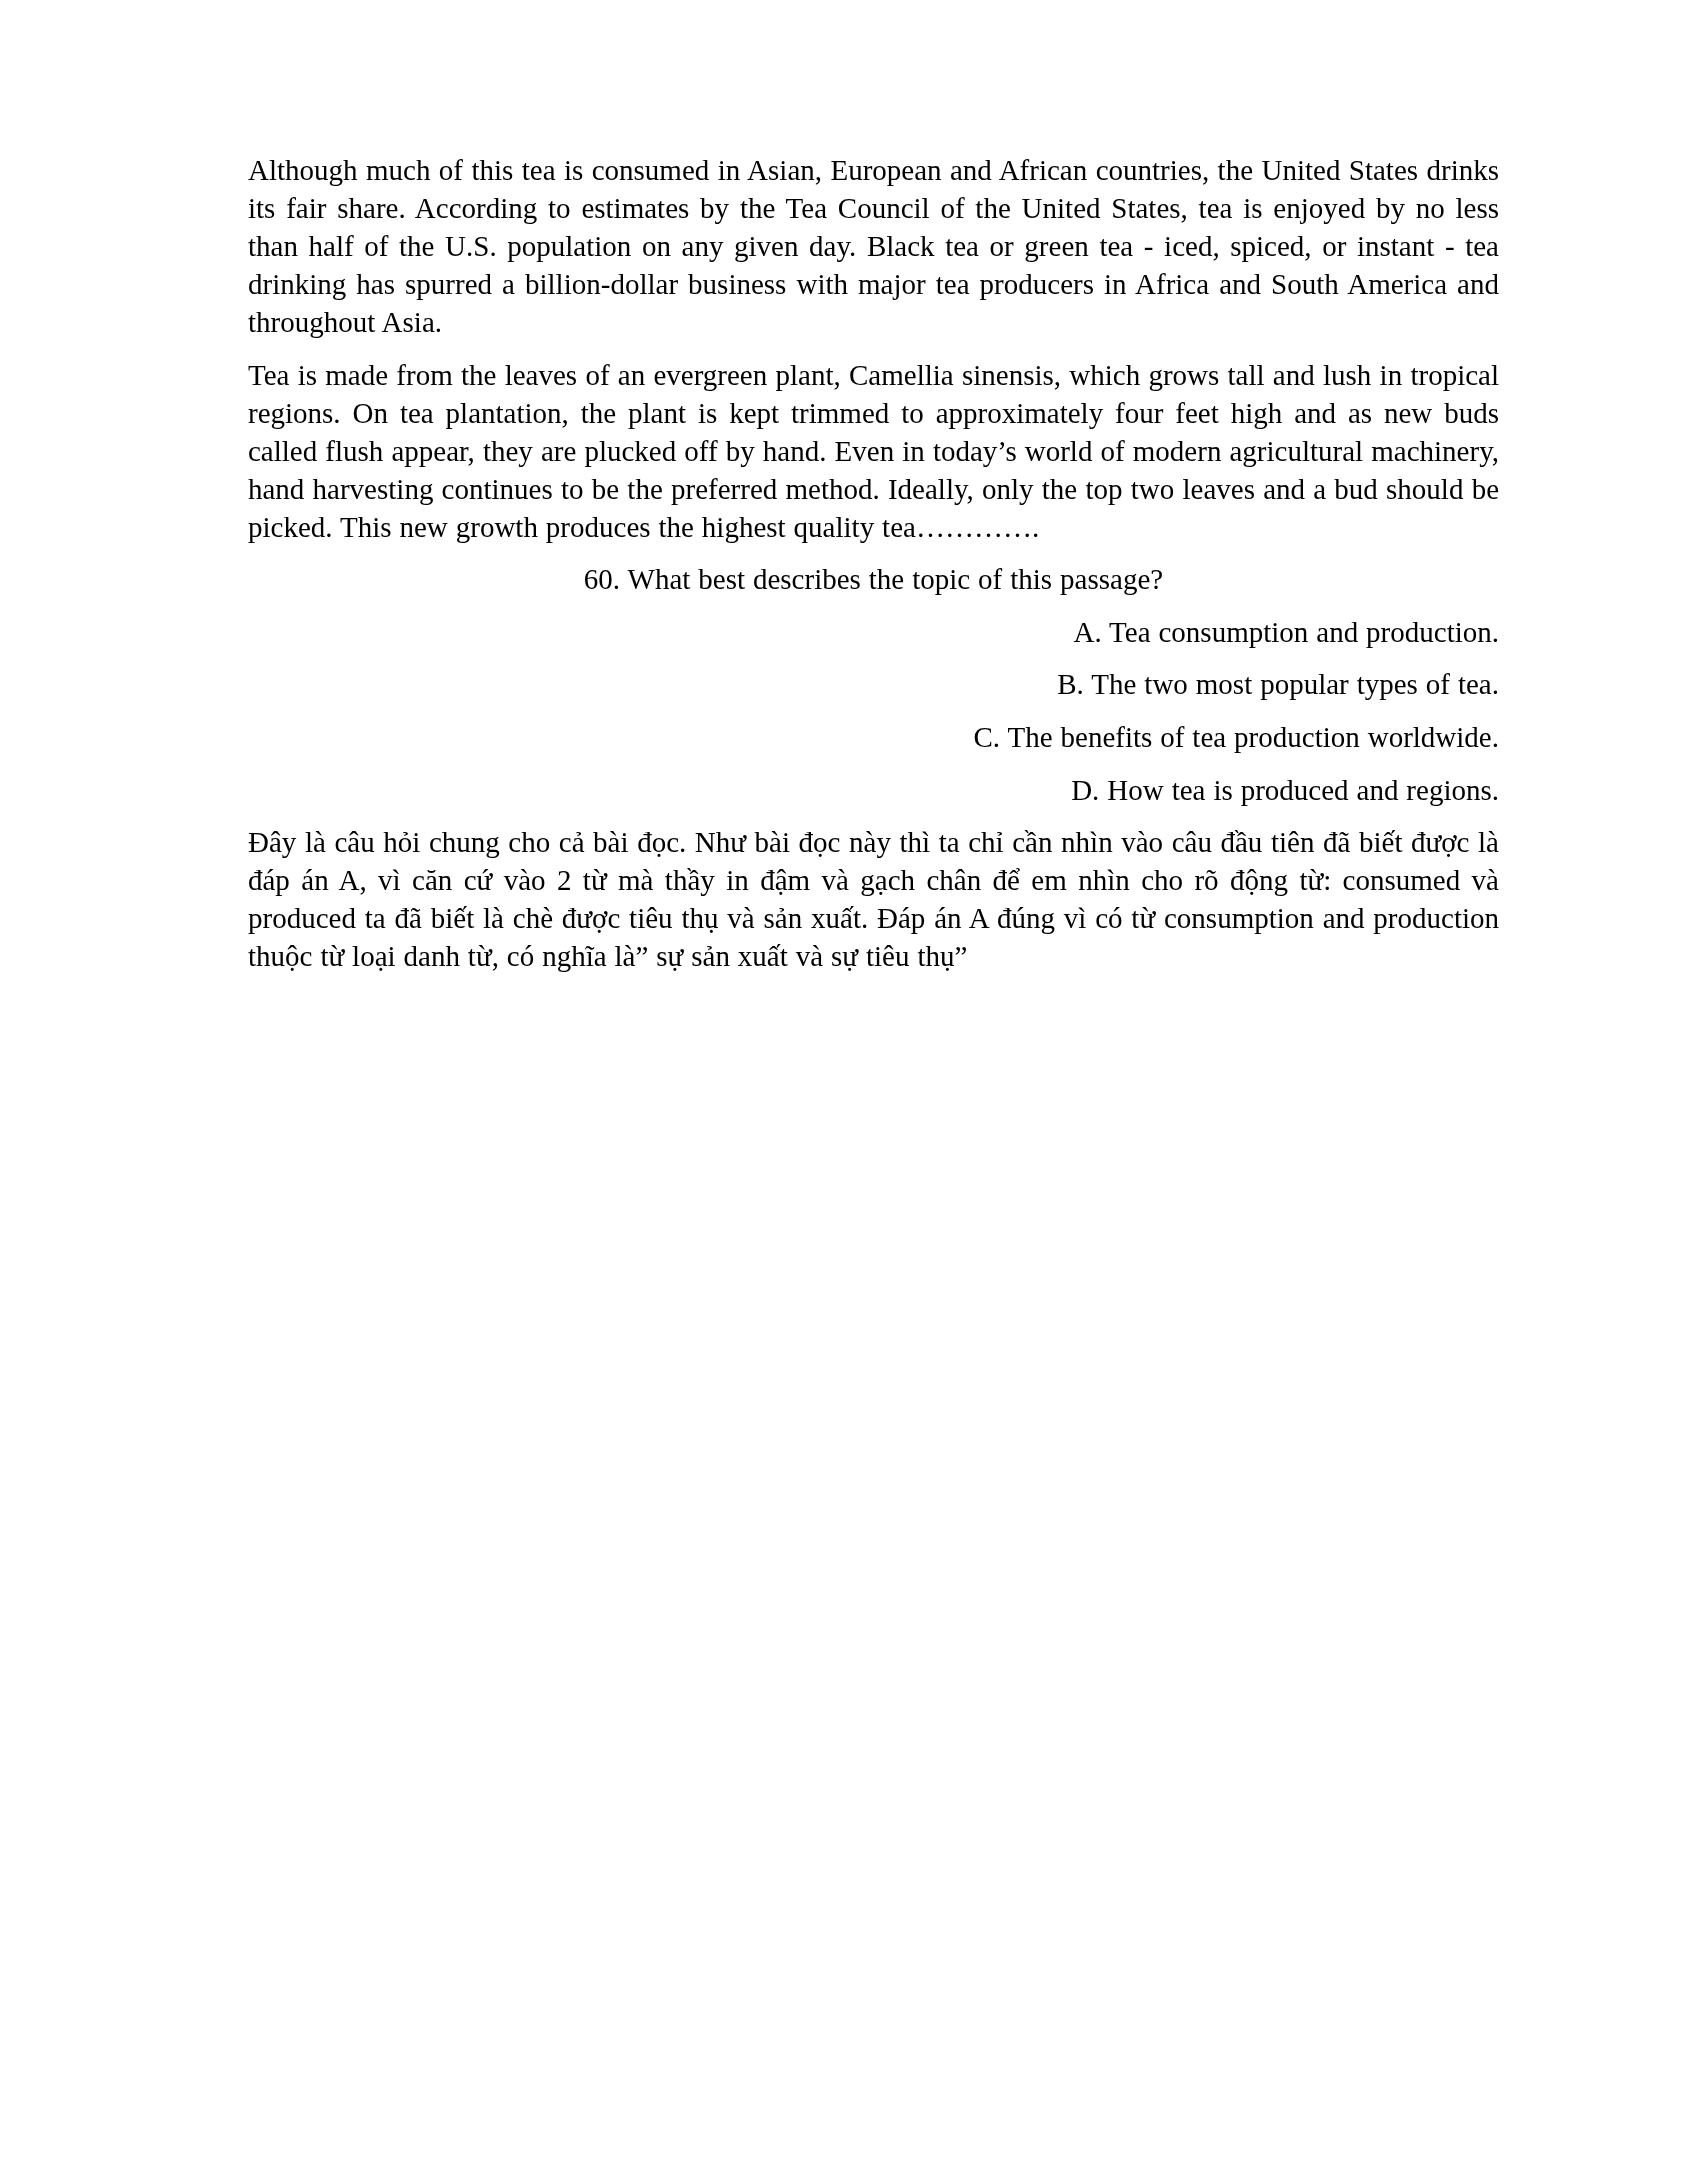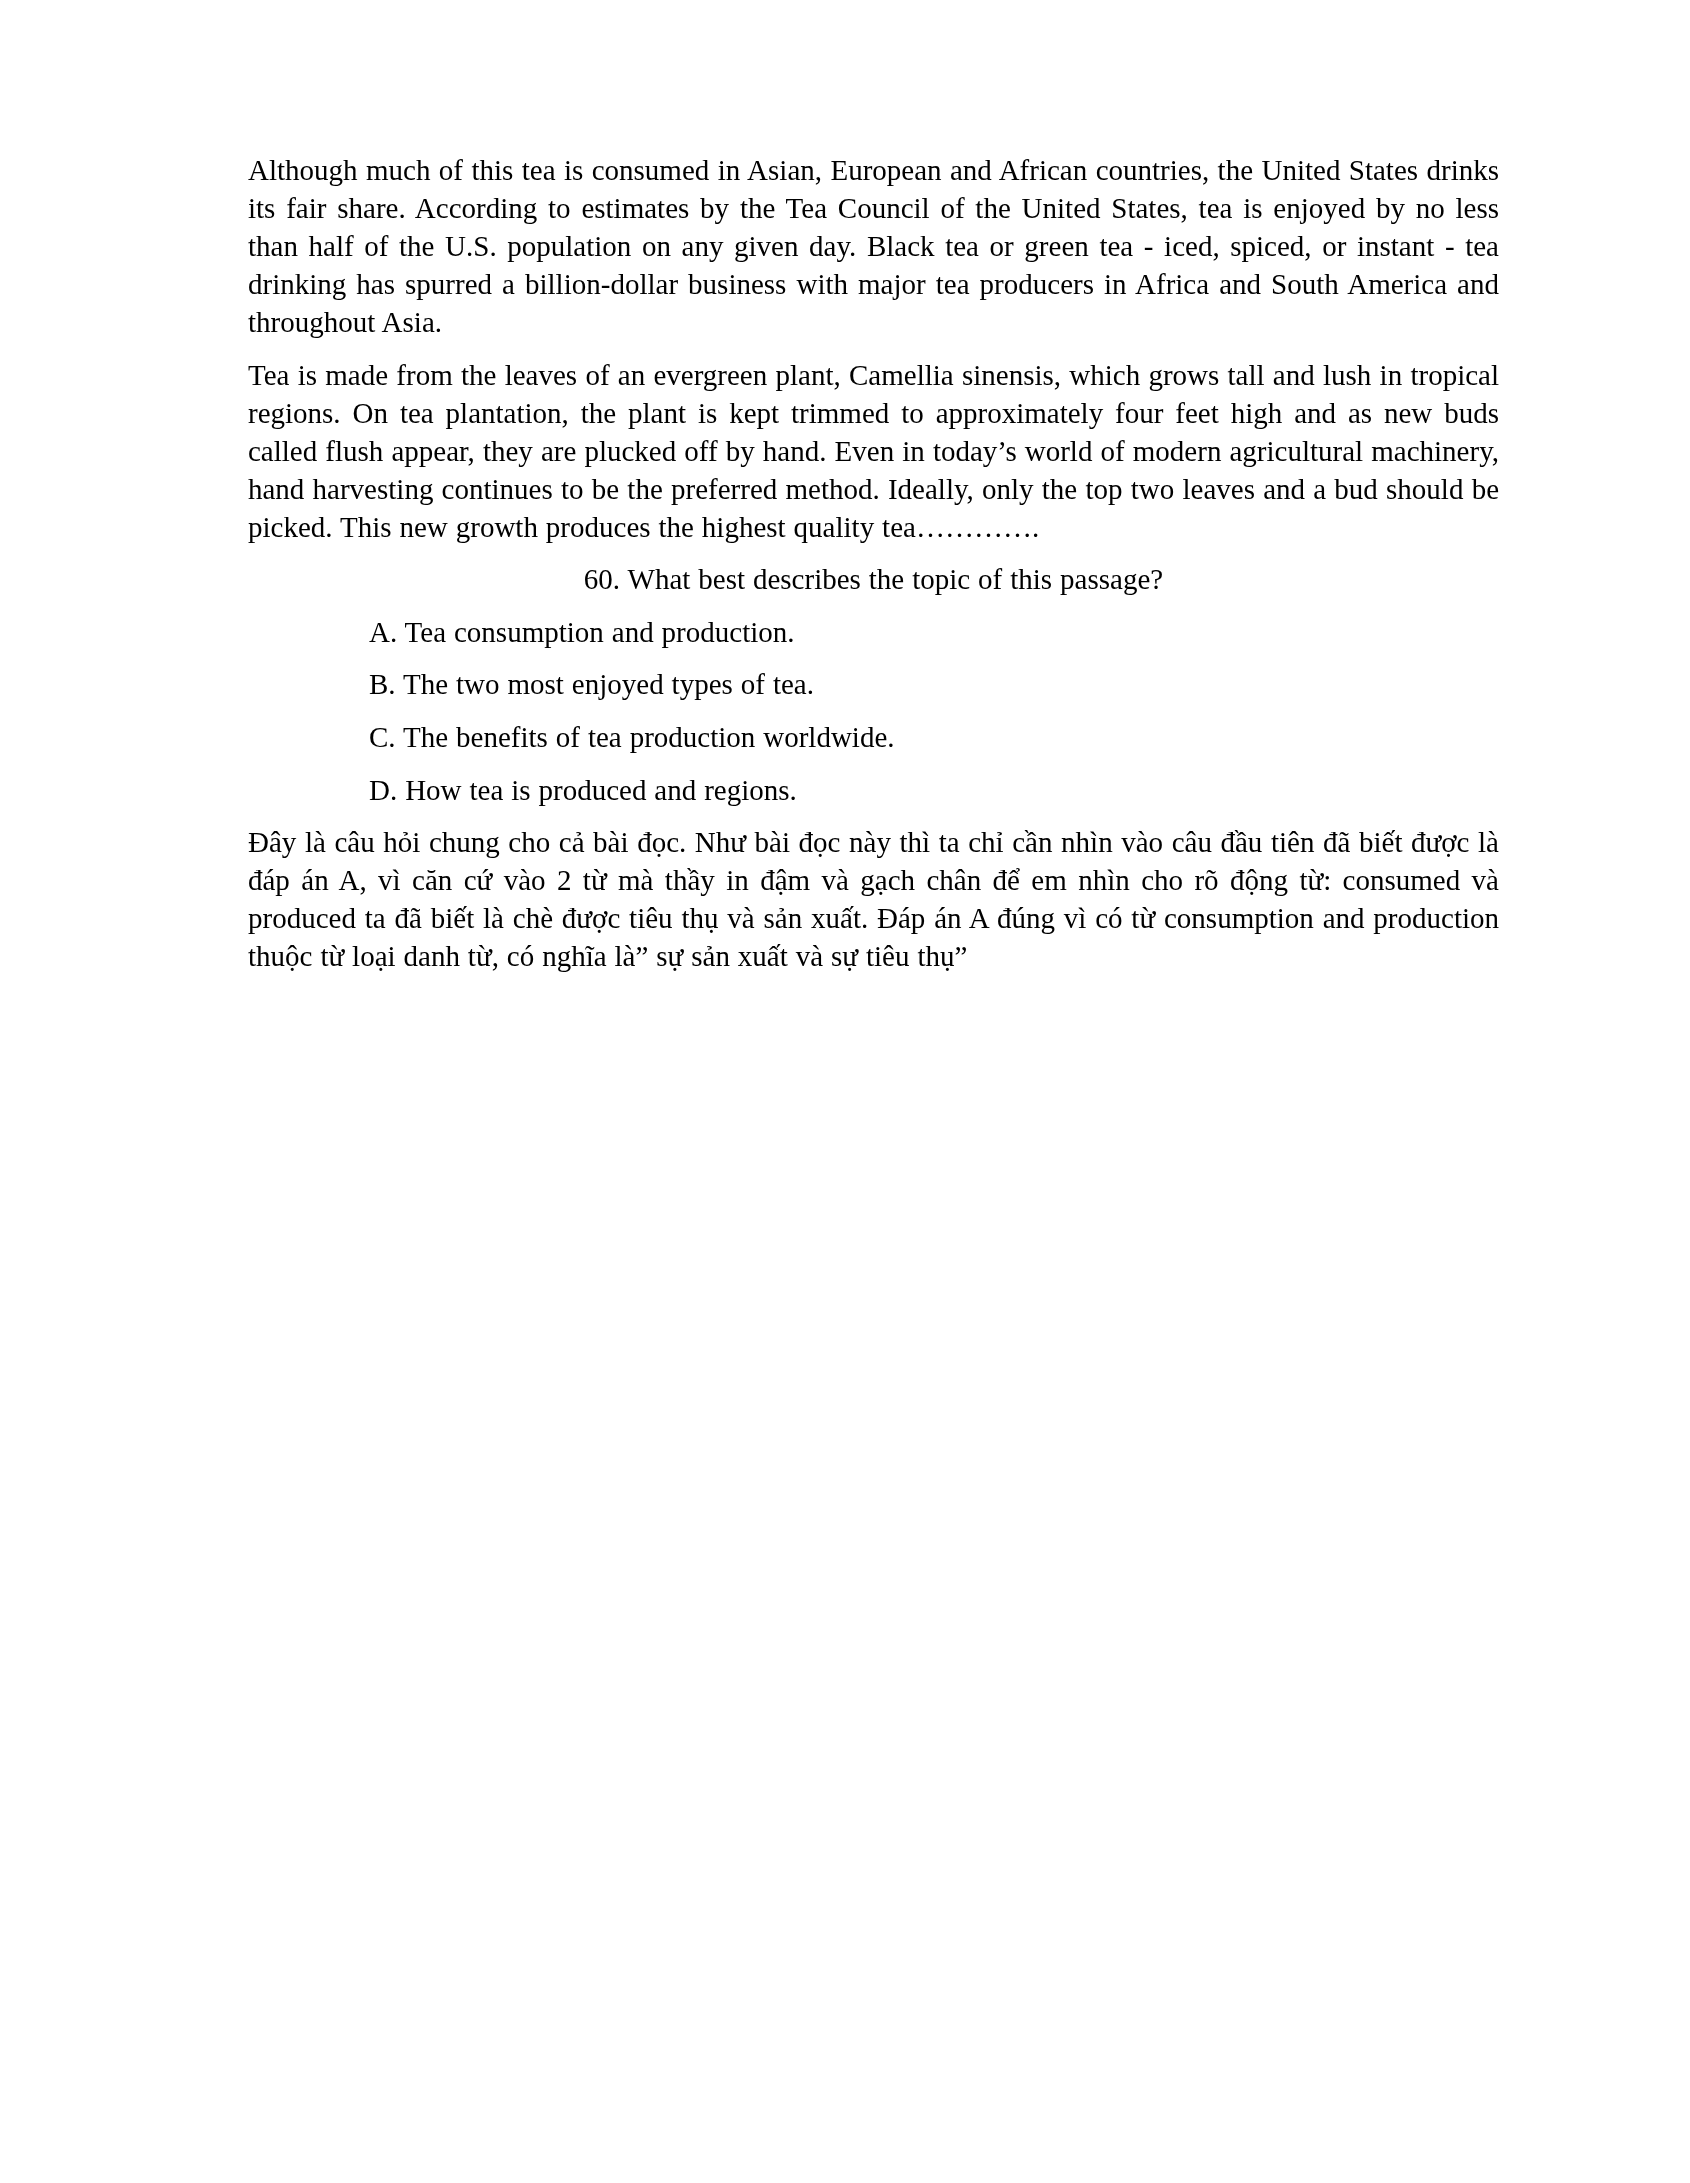--- a/index.html
+++ b/index.html
@@ -25,41 +25,41 @@
     margin: 0 0 14.6px 0;
     font-size: 29px;
     line-height: 38px;
     text-align: justify;
     word-spacing: 0.7px;
   }
   .question-line {
     text-align: center;
   }
   .option-line {
-    text-align: left;
+    text-align: right;
     margin-left: 121px;
   }
   .explanation {
     text-align: justify;
   }
 </style>
 </head>
 <body>
 
 <div class="page">
 
   <p class="para">Although much of this tea is consumed in Asian, European and African countries, the United States drinks its fair share. According to estimates by the Tea Council of the United States, tea is enjoyed by no less than half of the U.S. population on any given day. Black tea or green tea - iced, spiced, or instant - tea drinking has spurred a billion-dollar business with major tea producers in Africa and South America and throughout Asia.</p>
 
   <p class="para">Tea is made from the leaves of an evergreen plant, Camellia sinensis, which grows tall and lush in tropical regions. On tea plantation, the plant is kept trimmed to approximately four feet high and as new buds called flush appear, they are plucked off by hand. Even in today’s world of modern agricultural machinery, hand harvesting continues to be the preferred method. Ideally, only the top two leaves and a bud should be picked. This new growth produces the highest quality tea………….</p>
 
   <p class="para question-line">60. What best describes the topic of this passage?</p>
 
   <div>
     <p class="para option-line">A. Tea consumption and production.</p>
-    <p class="para option-line">B. The two most enjoyed types of tea.</p>
+    <p class="para option-line">B. The two most popular types of tea.</p>
     <p class="para option-line">C. The benefits of tea production worldwide.</p>
     <p class="para option-line">D. How tea is produced and regions.</p>
   </div>
 
   <p class="para explanation">Đây là câu hỏi chung cho cả bài đọc. Như bài đọc này thì ta chỉ cần nhìn vào câu đầu tiên đã biết được là đáp án A, vì căn cứ vào 2 từ mà thầy in đậm và gạch chân để em nhìn cho rõ động từ: consumed và produced ta đã biết là chè được tiêu thụ và sản xuất. Đáp án A đúng vì có từ consumption and production thuộc từ loại danh từ, có nghĩa là” sự sản xuất và sự tiêu thụ”</p>
 
 </div>
 
 
 </body></html>

